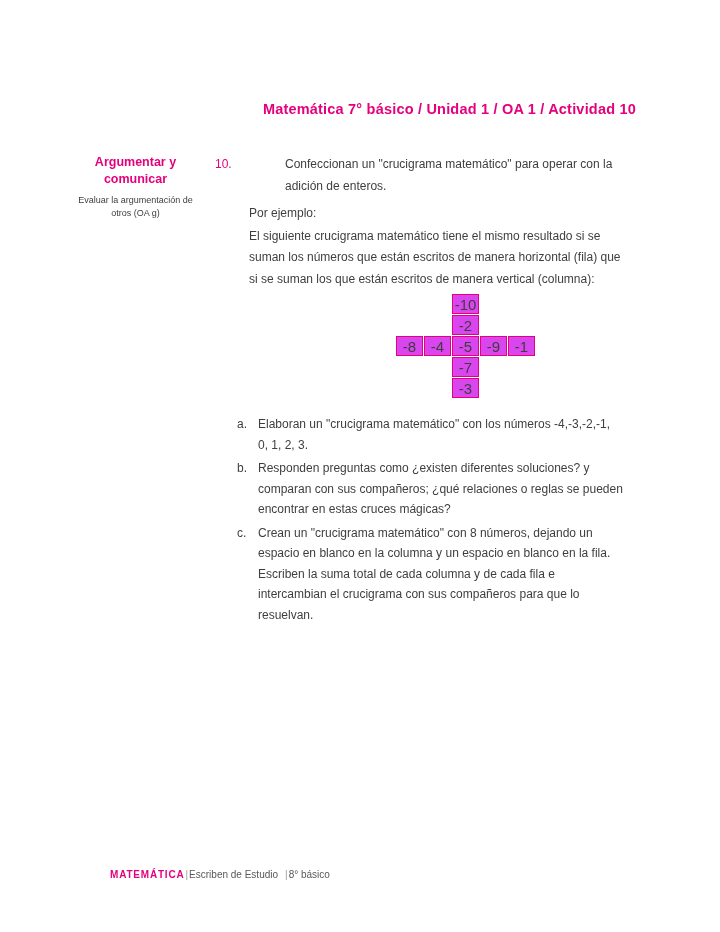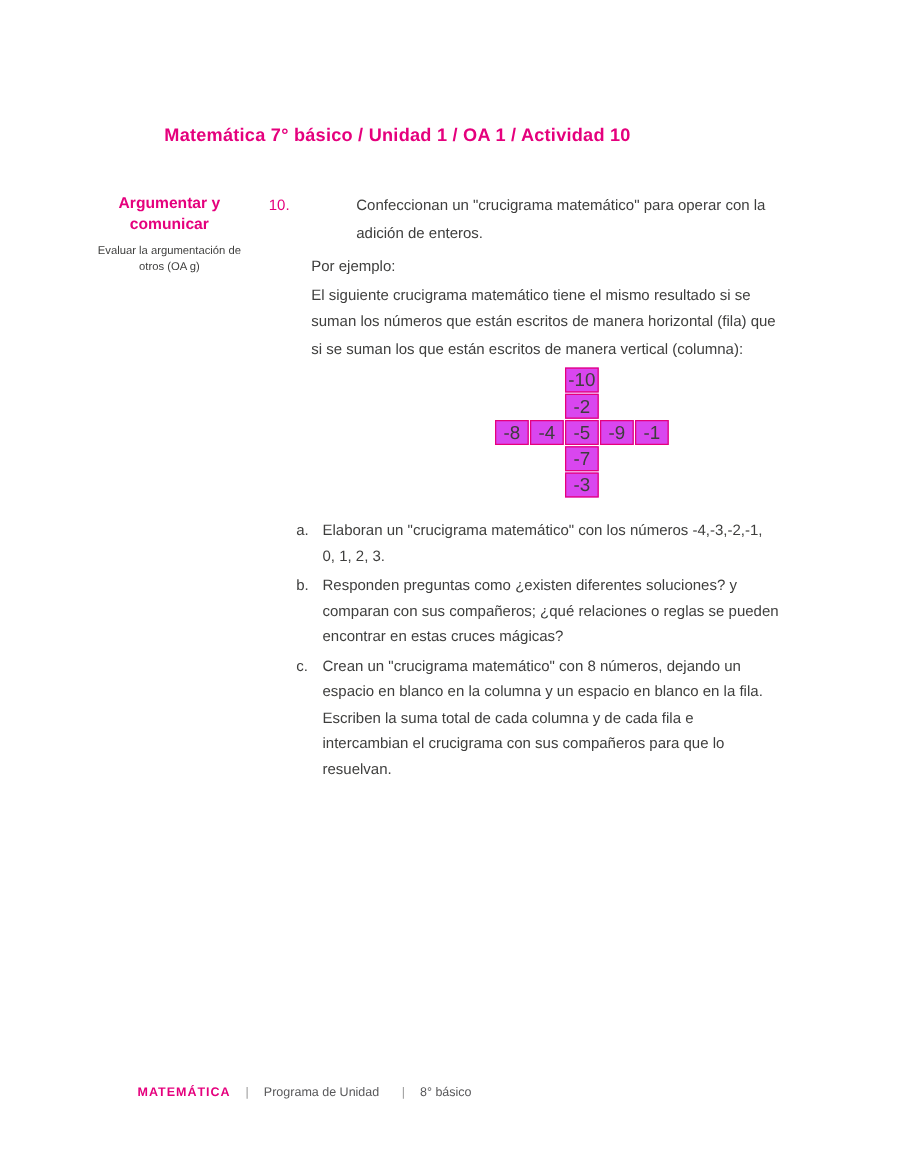--- a/index.html
+++ b/index.html
@@ -19,21 +19,21 @@
     height: 932px;
     background: #ffffff;
     overflow: hidden;
   }
   
   .title {
     position: absolute;
     top: 101px;
     left: 0;
     width: 636px;
-    text-align: center;
+    text-align: right;
     color: var(--accent);
     font-size: 14.5px;
     font-weight: 700;
     letter-spacing: 0.2px;
   }
   
   .sidebar {
     position: absolute;
     top: 154px;
     left: 78px;
@@ -114,21 +114,21 @@
     flex: 0 0 21px;
   }
   .subitem .text { flex: 1; }
   
   .footer {
     position: absolute;
     top: 869px;
     left: 110px;
     display: flex;
     align-items: flex-end;
-    gap: 12px;
+    gap: 1px;
     font-size: 10px;
     color: var(--ink-soft);
   }
   .footer .brand {
     color: var(--accent);
     font-weight: 700;
     letter-spacing: 0.8px;
   }
   .footer .sep { color: #9b9b9b; }
   .footer .sep2 { margin-left: 6px; }
@@ -182,18 +182,18 @@
         <span class="label">c.</span>
         <p class="text">Crean un "crucigrama matemático" con 8 números, dejando un espacio en blanco en la columna y un espacio en blanco en la fila. Escriben la suma total de cada columna y de cada fila e intercambian el crucigrama con sus compañeros para que lo resuelvan.</p>
       </li>
     </ul>
 
   </main>
 
   <footer class="footer">
     <span class="brand">MATEMÁTICA</span>
     <span class="sep">|</span>
-    <span class="program">Programa de Unidad</span>
+    <span class="program">Escriben de Estudio</span>
     <span class="sep sep2">|</span>
     <span class="grade">8° básico</span>
   </footer>
 
 </div>
 
 </body></html>

